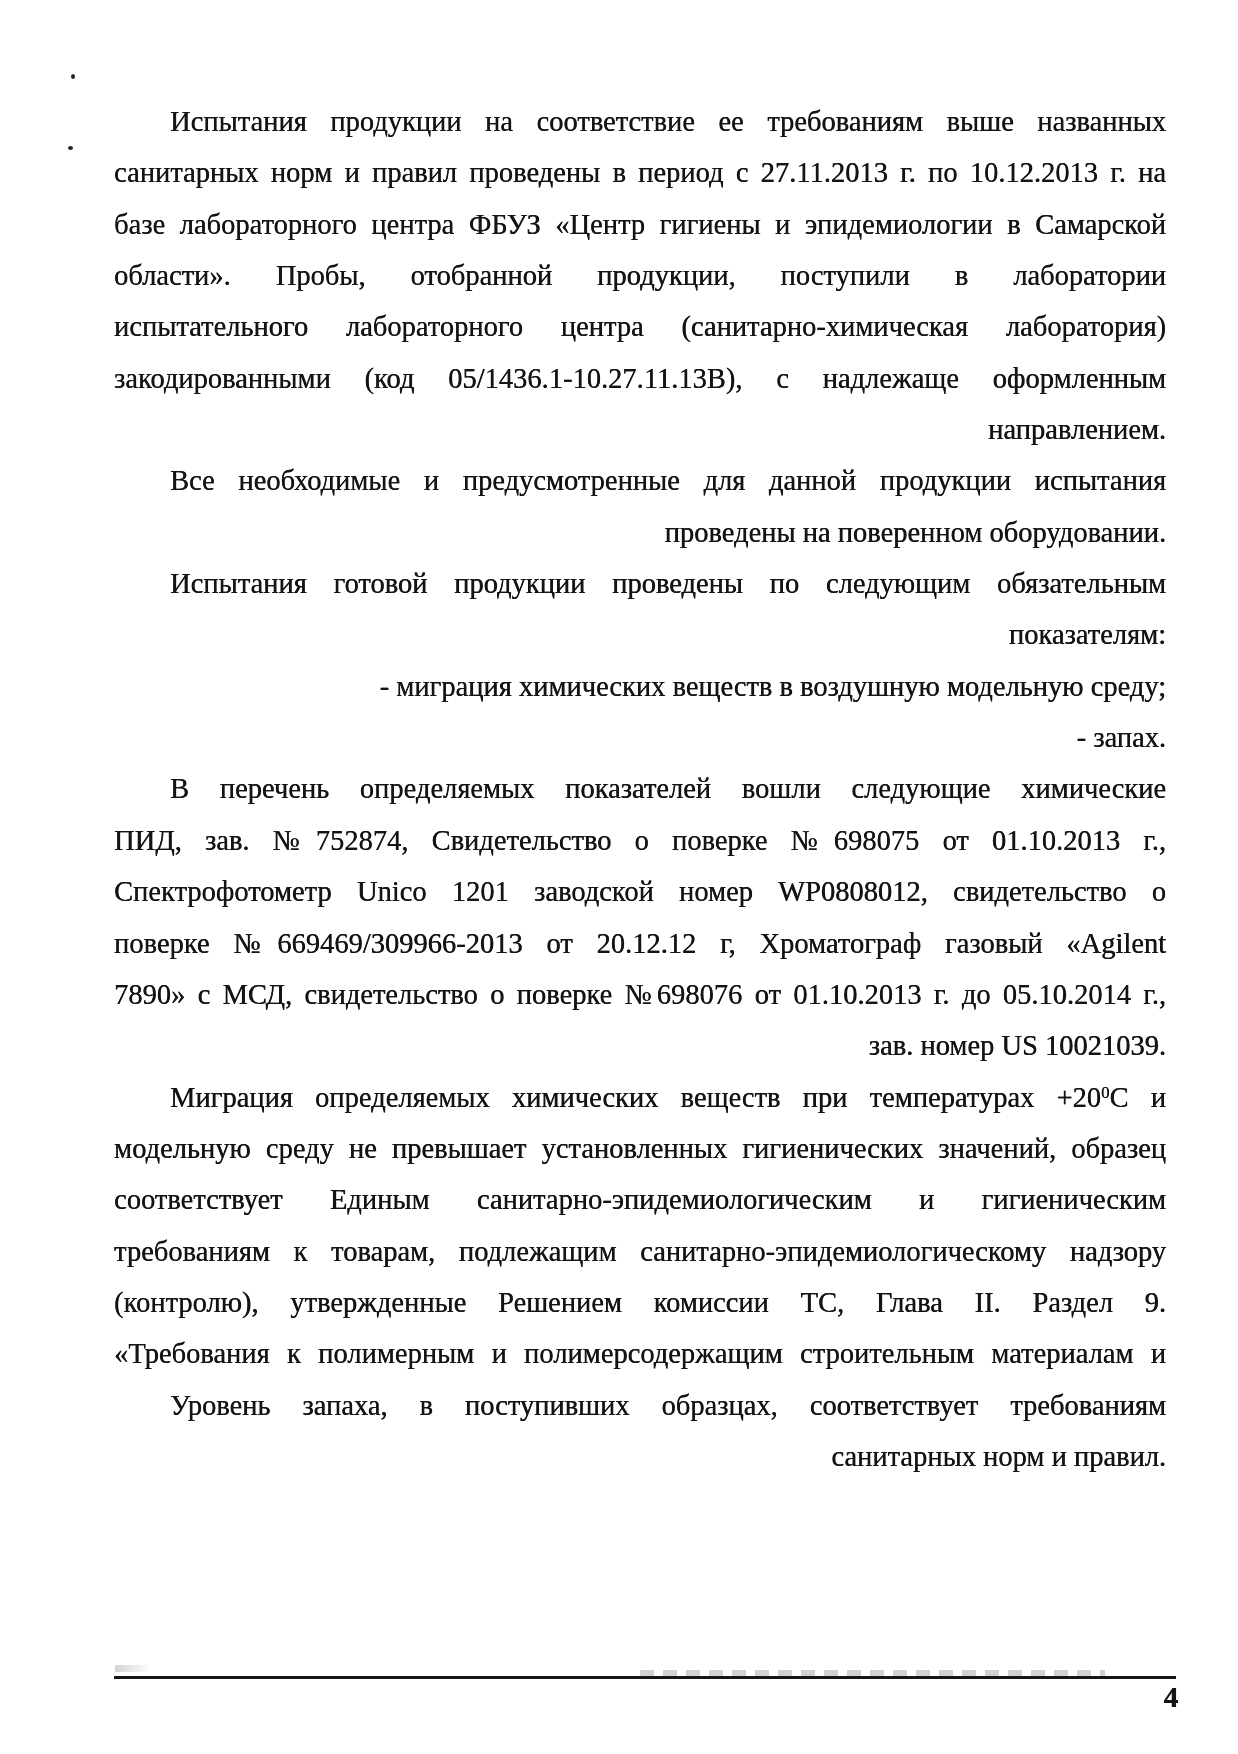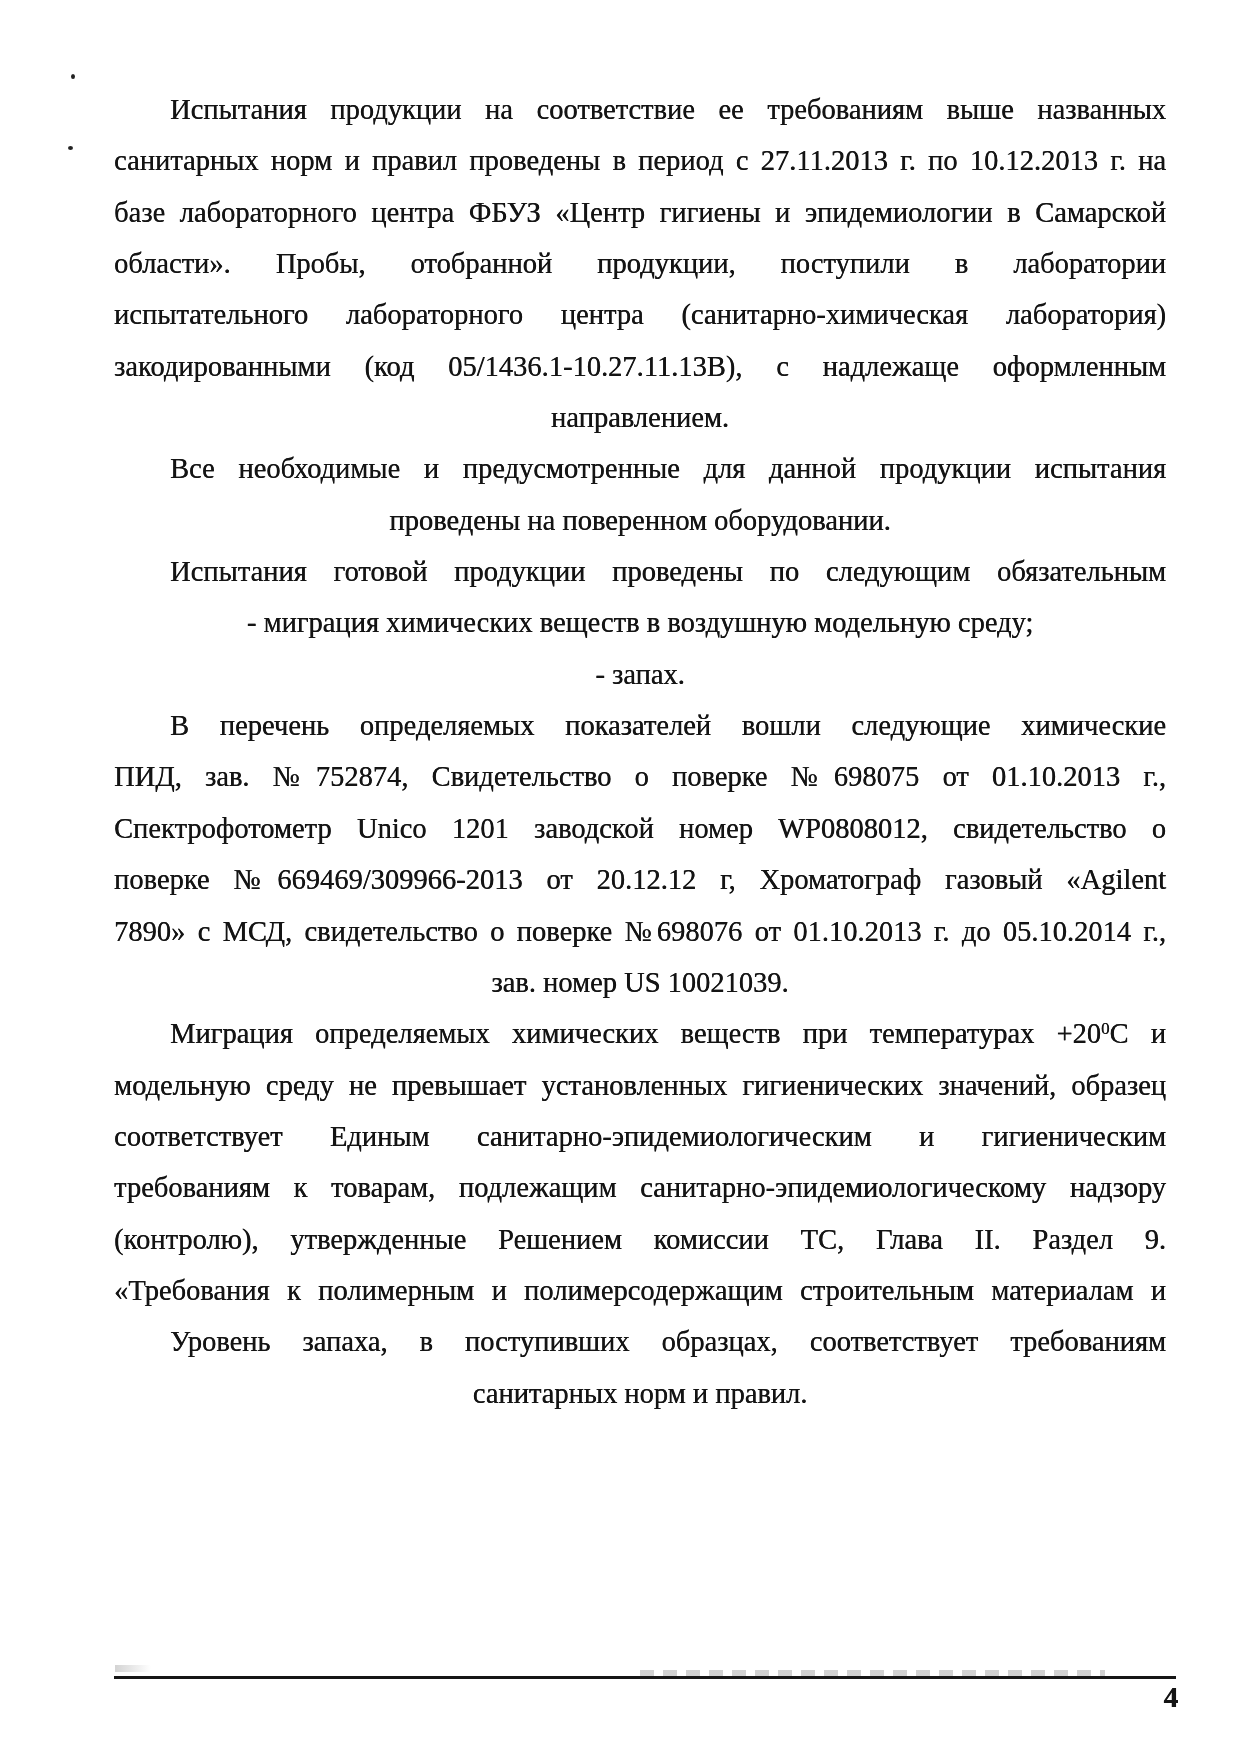--- a/index.html
+++ b/index.html
@@ -16,28 +16,28 @@
     color: #141414;
   }
   .page {
     position: absolute;
     inset: 0;
     background: #ffffff;
   }
   .text-block {
     position: absolute;
     left: 114px;
-    top: 84px;
+    top: 96px;
     width: 1052px;
   }
   .line {
     font-size: 28.5px;
     line-height: 51.35px;
     height: 51.35px;
-    text-align: center;
+    text-align: right;
     text-shadow: 0.35px 0 0 currentColor;
     white-space: normal;
   }
   .line.justify {
     text-align: justify;
     text-align-last: justify;
   }
   .line.indent {
     text-indent: 56px;
   }
@@ -102,20 +102,21 @@
       <div class="line justify indent">Испытания продукции на соответствие ее требованиям выше названных</div>
       <div class="line justify">санитарных норм и правил проведены в период с 27.11.2013 г. по 10.12.2013 г. на</div>
       <div class="line justify">базе лабораторного центра ФБУЗ «Центр гигиены и эпидемиологии в Самарской</div>
       <div class="line justify">области». Пробы, отобранной продукции, поступили в лаборатории</div>
       <div class="line justify">испытательного лабораторного центра (санитарно-химическая лаборатория)</div>
       <div class="line justify">закодированными (код 05/1436.1-10.27.11.13В), с надлежаще оформленным</div>
       <div class="line">направлением.</div>
       <div class="line justify indent">Все необходимые и предусмотренные для данной продукции испытания</div>
       <div class="line">проведены на поверенном оборудовании.</div>
       <div class="line justify indent">Испытания готовой продукции проведены по следующим обязательным</div>
+      <div class="line">показателям:</div>
       <div class="line">- миграция химических веществ в воздушную модельную среду;</div>
       <div class="line">- запах.</div>
       <div class="line justify indent">В перечень определяемых показателей вошли следующие химические</div>
       <div class="line justify">ПИД, зав. №752874, Свидетельство о поверке №698075 от 01.10.2013 г.,</div>
       <div class="line justify">Спектрофотометр Unico 1201 заводской номер WP0808012, свидетельство о</div>
       <div class="line justify">поверке №669469/309966-2013 от 20.12.12 г, Хроматограф газовый «Agilent</div>
       <div class="line justify">7890» с МСД, свидетельство о поверке №698076 от 01.10.2013 г. до 05.10.2014 г.,</div>
       <div class="line">зав. номер US 10021039.</div>
       <div class="line justify indent">Миграция определяемых химических веществ при температурах +20<sup>0</sup>С и</div>
       <div class="line justify">модельную среду не превышает установленных гигиенических значений, образец</div>

